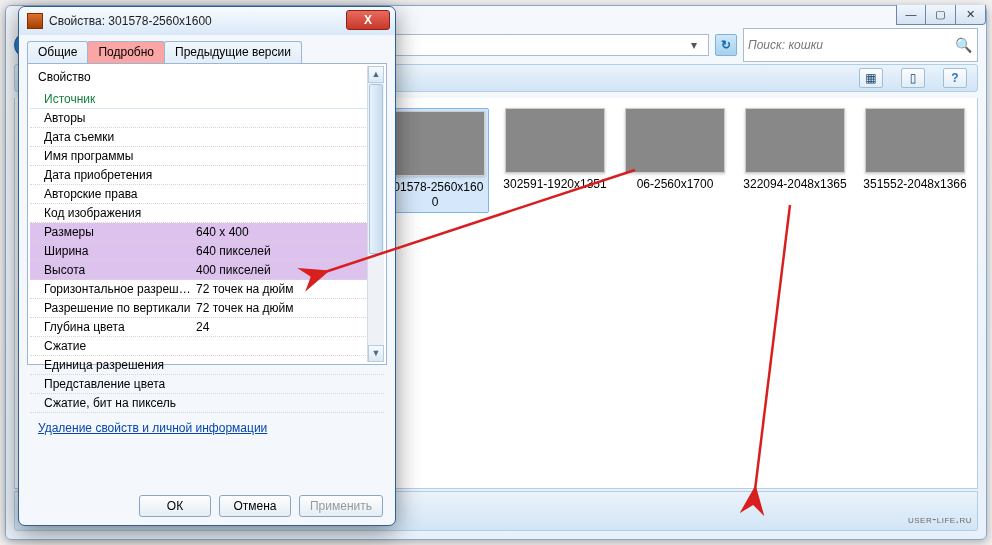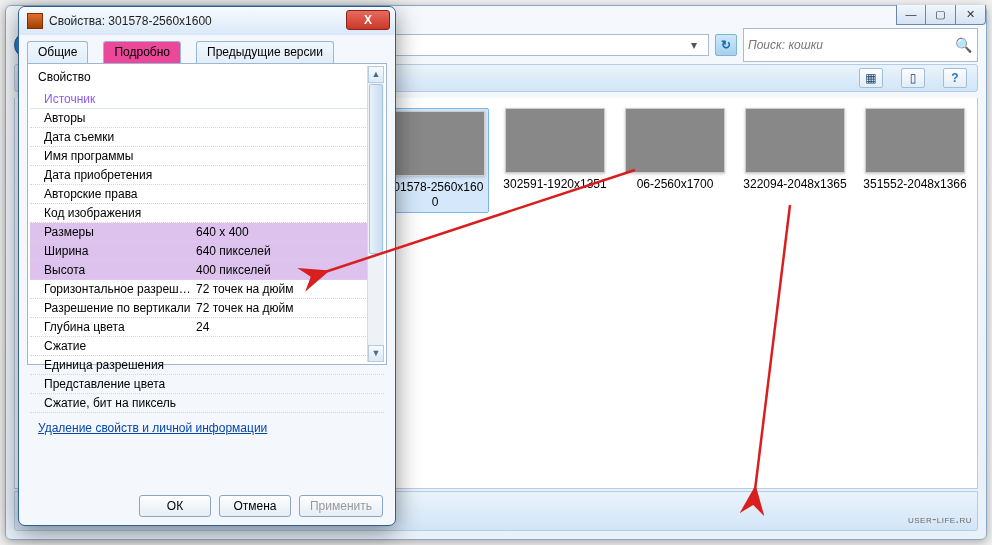--- a/index.html
+++ b/index.html
@@ -60,28 +60,28 @@
 
 .dialog { position:absolute; left:18px; top:6px; width:378px; height:520px;
   border:1px solid #2d5f99; border-radius:7px; background:#f4f8fc;
   box-shadow:0 6px 24px rgba(0,0,0,.45); z-index:10; }
 .dlg-title { height:28px; background:linear-gradient(#f7fbff,#d9e8f8); border-radius:7px 7px 0 0;
   display:flex; align-items:center; padding:0 8px; gap:6px; color:#1f1f1f; }
 .dlg-title .icon { width:16px; height:16px; background:linear-gradient(#e07030,#a04000); border:1px solid #803000; }
 .dlg-close { position:absolute; right:5px; top:3px; width:44px; height:20px;
   background:linear-gradient(#e86a5e,#c8382a); border:1px solid #8a2018; border-radius:3px;
   color:#fff; text-align:center; line-height:18px; font-weight:bold; }
-.tabs { display:flex; padding:6px 8px 0; gap:16px; }
+.tabs { display:flex; padding:6px 8px 0; gap:0; }
 .tab { padding:3px 10px 4px; border:1px solid #9cb7d3; background:linear-gradient(#f0f6fc,#e2eef9); border-bottom:none;
   border-radius:3px 3px 0 0; margin-right:-1px; }
-.tab.active { background:#ec4899; position:relative; z-index:2; }
+.tab.active { background:#fca5a5; position:relative; z-index:2; }
 .tab-body { margin:0 8px 8px; border:1px solid #9cb7d3; background:#fff; height:302px; position:relative; padding:4px 2px; }
 .cols { display:flex; padding:2px 24px 4px 8px; color:#000; }
 .cols .c1 { width:150px; } .cols .c2 { flex:1; }
-.section { color:#8b5cf6; padding:4px 6px 2px 14px; border-bottom:1px solid #d8e4ee; }
+.section { color:#15803d; padding:4px 6px 2px 14px; border-bottom:1px solid #d8e4ee; }
 .prop-list { }
 .prop { display:flex; padding:2px 19px 2px 14px; border-bottom:1px dotted #d6d6d6; }
 .prop .pn { width:152px; } .prop .pv { flex:1; }
 .prop.hl { background:#dcc2ec; }
 .scroll { position:absolute; right:2px; top:2px; bottom:2px; width:17px; background:#eef2f6; border-left:1px solid #d0dce6; }
 .scroll .up,.scroll .dn { height:17px; background:linear-gradient(#f7fbff,#dde9f4); border:1px solid #b5cde3; text-align:center; font-size:9px; line-height:15px; color:#4a6b8a; }
 .scroll .dn { position:absolute; left:0; right:0; bottom:0; }
 .scroll .thumb { position:absolute; left:1px; right:1px; top:18px; height:170px; background:linear-gradient(90deg,#e8f2fb,#c7dcf0); border:1px solid #a9c6e0; border-radius:2px; width:auto; }
 .link { color:#0645ad; text-decoration:underline; padding:8px 0 0 8px; }
 .dlg-btns { position:absolute; left:0; right:0; bottom:8px; display:flex; justify-content:flex-end; gap:8px; padding:0 12px; }

